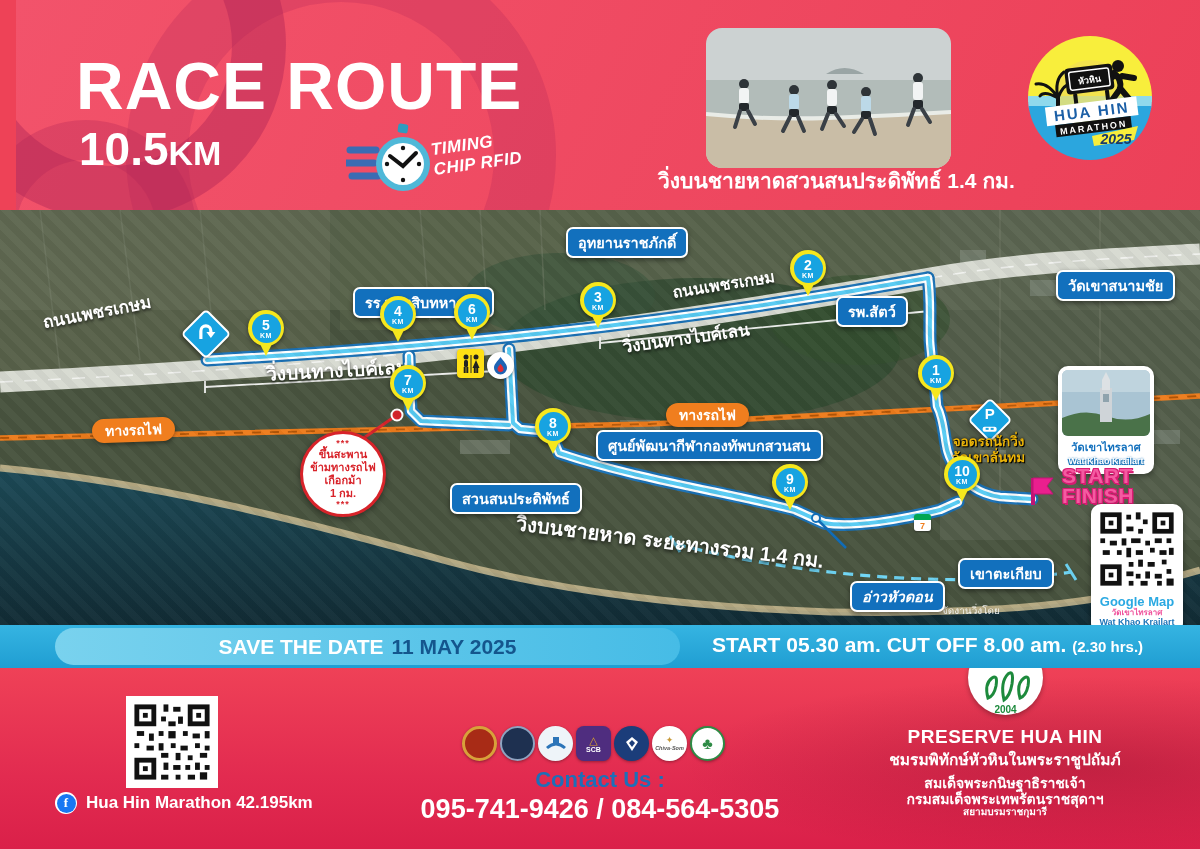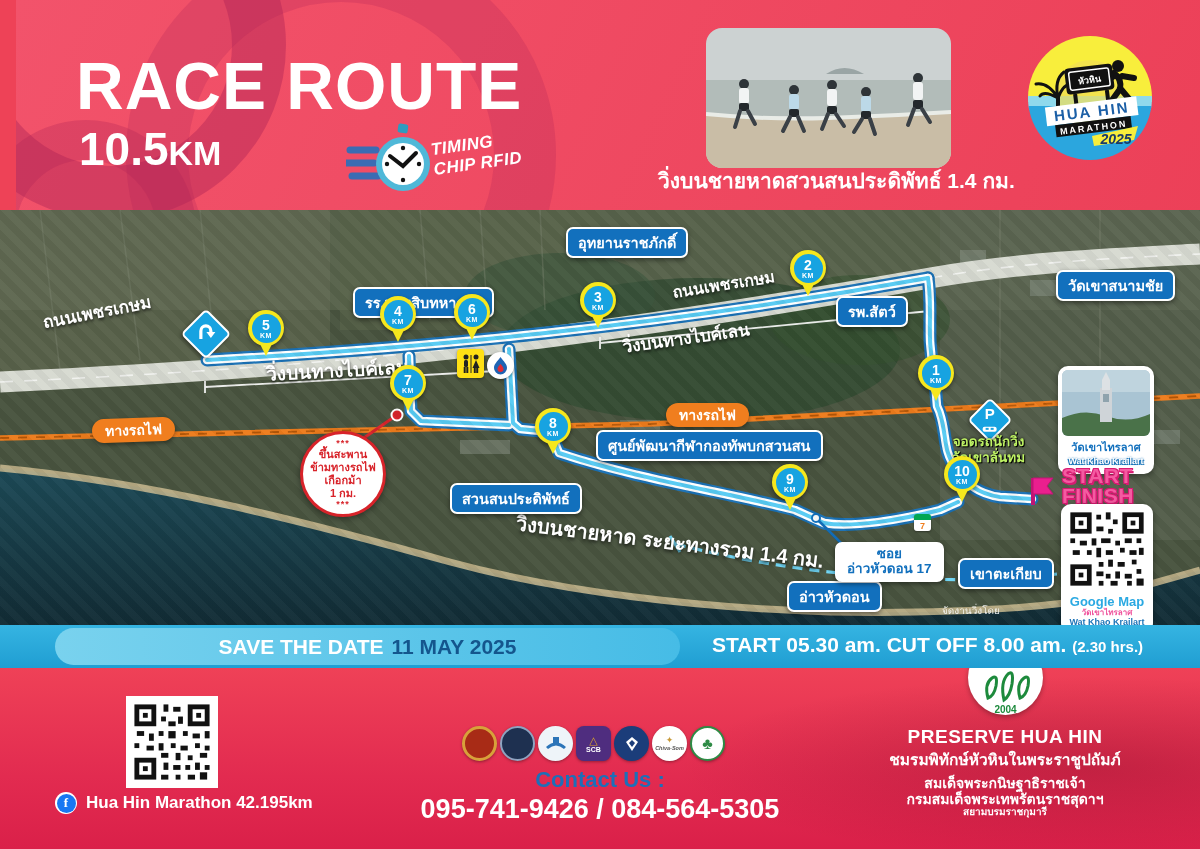--- a/index.html
+++ b/index.html
@@ -58,36 +58,36 @@
     border-radius:5px; transform:rotate(45deg); box-shadow:0 2px 4px rgba(0,0,0,.4);
     display:flex; align-items:center; justify-content:center; }
   .diamond-icon .dcontent { transform:rotate(-45deg); color:#fff; font-weight:900; text-align:center; line-height:.9; }
 
   .callout { position:absolute; left:300px; top:221px; width:86px; height:86px; border-radius:50%;
     background:#fff; border:3px solid #d8232a; color:#d8232a; font-weight:800; font-size:11px;
     line-height:1.18; display:flex; flex-direction:column; align-items:center; justify-content:center;
     text-align:center; z-index:7; box-shadow:0 2px 6px rgba(0,0,0,.4); }
   .callout .stars { font-size:9px; letter-spacing:1px; line-height:1; }
 
-  .note-yellow { position:absolute; color:#bef264; font-weight:800; font-size:13.5px; text-align:center;
+  .note-yellow { position:absolute; color:#eab308; font-weight:800; font-size:13.5px; text-align:center;
     line-height:1.15; text-shadow:0 0 3px #000, 1px 1px 0 #000; z-index:6; white-space:nowrap; }
 
   .temple-card { position:absolute; left:1058px; top:156px; width:96px; height:108px; background:#fff;
     border-radius:10px; padding:4px 4px 2px; z-index:8; box-shadow:0 2px 6px rgba(0,0,0,.4); }
   .temple-card .tphoto { width:88px; height:66px; border-radius:6px; overflow:hidden; }
   .temple-card .tthai { font-size:11px; font-weight:800; color:#1270bd; text-align:center; margin-top:2px; }
   .temple-card .teng { font-size:9px; font-weight:800; color:#fff; text-align:center;
     text-shadow:0 0 2px #1a74b8, 1px 1px 0 #1a74b8, -1px 1px 0 #1a74b8; }
 
   .startfinish { position:absolute; left:1062px; top:256px; width:110px; z-index:8; text-align:left;
     font-size:21px; font-weight:900; line-height:.95; letter-spacing:.5px; color:#f45ba1;
     text-shadow:1.5px 1.5px 0 #d81b72, -1px -1px 0 #d81b72, 1px -1px 0 #d81b72, -1px 1px 0 #d81b72; }
   .flag { position:absolute; left:1028px; top:264px; z-index:8; }
 
-  .qr-card { position:absolute; left:1061px; top:294px; width:92px; background:#fff; border-radius:10px;
+  .qr-card { position:absolute; left:1091px; top:294px; width:92px; background:#fff; border-radius:10px;
     padding:6px 5px 5px; z-index:8; text-align:center; box-shadow:0 2px 6px rgba(0,0,0,.4); }
   .qr-card .gmap { font-size:13px; font-weight:800; color:#2aa9e2; margin-top:2px; }
   .qr-card .qthai { font-size:8px; font-weight:700; color:#f0509b; line-height:1.1; }
   .qr-card .qeng { font-size:9px; font-weight:800; color:#1d74b8; line-height:1.1; }
 
   .organizer { position:absolute; left:942px; top:393px; color:#fff; opacity:.85; font-size:10px; z-index:5; }
 
   .beach-text { position:absolute; left:515px; top:316px; transform:rotate(7deg); color:#fff;
     font-weight:800; font-size:20px; text-shadow:0 2px 4px rgba(0,0,0,.7); z-index:6; white-space:nowrap; }
 
@@ -341,26 +341,22 @@
     <div class="road-name" style="left:266px; top:145px; font-size:19px; transform:rotate(-3deg);">วิ่งบนทางไบค์เลน</div>
     <div class="road-name" style="left:622px; top:114px; font-size:17px; transform:rotate(-8deg);">วิ่งบนทางไบค์เลน</div>
     <div class="beach-text">วิ่งบนชายหาด ระยะทางรวม 1.4 กม.</div>
 
     <div class="map-label" style="left:353px; top:77px;">รร.นายสิบทหารบก</div>
     <div class="map-label" style="left:566px; top:17px;">อุทยานราชภักดิ์</div>
     <div class="map-label" style="left:836px; top:86px;">รพ.สัตว์</div>
     <div class="map-label" style="left:1056px; top:60px;">วัดเขาสนามชัย</div>
     <div class="map-label" style="left:450px; top:273px;">สวนสนประดิพัทธ์</div>
     <div class="map-label" style="left:596px; top:220px;">ศูนย์พัฒนากีฬากองทัพบกสวนสน</div>
-    <div class="map-label" style="left:787px; top:371px;">อ่าวหัวดอน</div>
+    <div class="map-label" style="left:850px; top:371px;font-style:italic;">อ่าวหัวดอน</div>
     <div class="map-label" style="left:958px; top:348px;">เขาตะเกียบ</div>
-    <div class="map-label white" style="left:835px; top:332px; font-size:13.5px;">
-      <div>ซอย</div>
-      <div>อ่าวหัวดอน 17</div>
-    </div>
 
     <div class="pin" style="left:936px; top:193px;">
         <div class="pin-head"></div>
         <div class="pin-tail"></div>
         <div class="pin-inner">
           <span class="pin-n">1</span>
           <span class="pin-km">KM</span>
         </div>
       </div>
     <div class="pin" style="left:808px; top:88px;">

